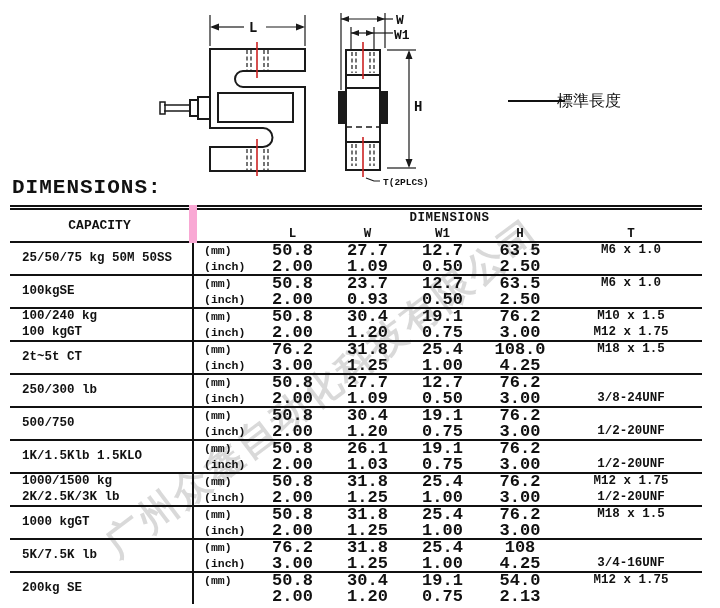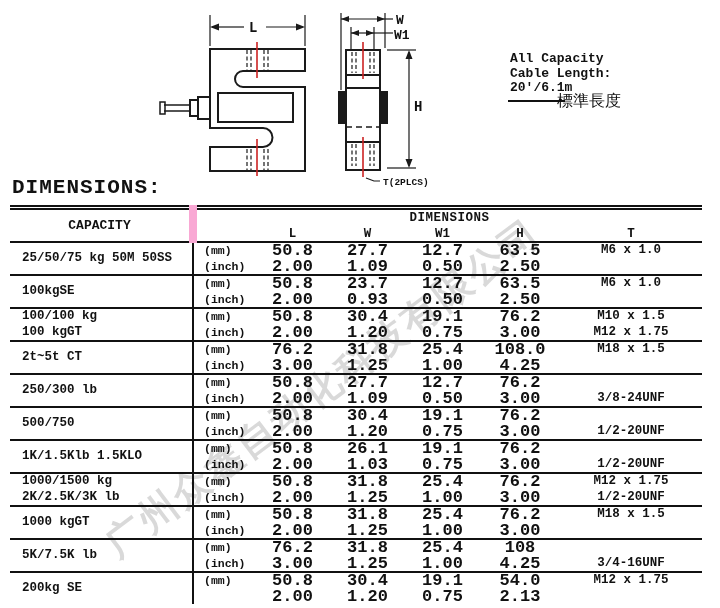--- a/index.html
+++ b/index.html
@@ -145,21 +145,20 @@
 
     <g fill="#111" stroke="none" font-family="Liberation Mono, DejaVu Sans Mono, monospace" font-weight="bold">
       <text x="249" y="32" font-size="14">L</text>
       <text x="396" y="24" font-size="13">W</text>
       <text x="394" y="39" font-size="13">W1</text>
       <text x="414" y="111" font-size="14">H</text>
       <text x="383" y="185" font-size="9.5">T(2PLCS)</text>
     </g>
   </svg>
 
-  <div class="note"><span>All Capacity</span><br><span>Cable Length:</span><br><span>20'/6.1m</span></div>
   <div class="note-underline"></div>
   <div class="note-cn1">標準長度</div>
 
   <div class="page-title">DIMENSIONS:</div>
 
   <table class="tbl">
     <colgroup>
       <col style="width:183px">
         <col style="width:62px">
         <col style="width:75px">
@@ -236,21 +235,21 @@
             <div class="cell-line">63.5</div>
             <div class="cell-line">2.50</div>
           </td>
           <td class="c-T">
             <div class="cell-line">M6 x 1.0</div>
             <div class="cell-line"></div>
           </td>
         </tr>
         <tr>
           <td class="c-capacity">
-            <div class="cell-line">100/100 kg</div>
+            <div class="cell-line">100/240 kg</div>
             <div class="cell-line">100 kgGT</div>
           </td>
           <td class="c-units">
             <div class="cell-line">(mm)</div>
             <div class="cell-line">(inch)</div>
           </td>
           <td class="c-L">
             <div class="cell-line">50.8</div>
             <div class="cell-line">2.00</div>
           </td>

